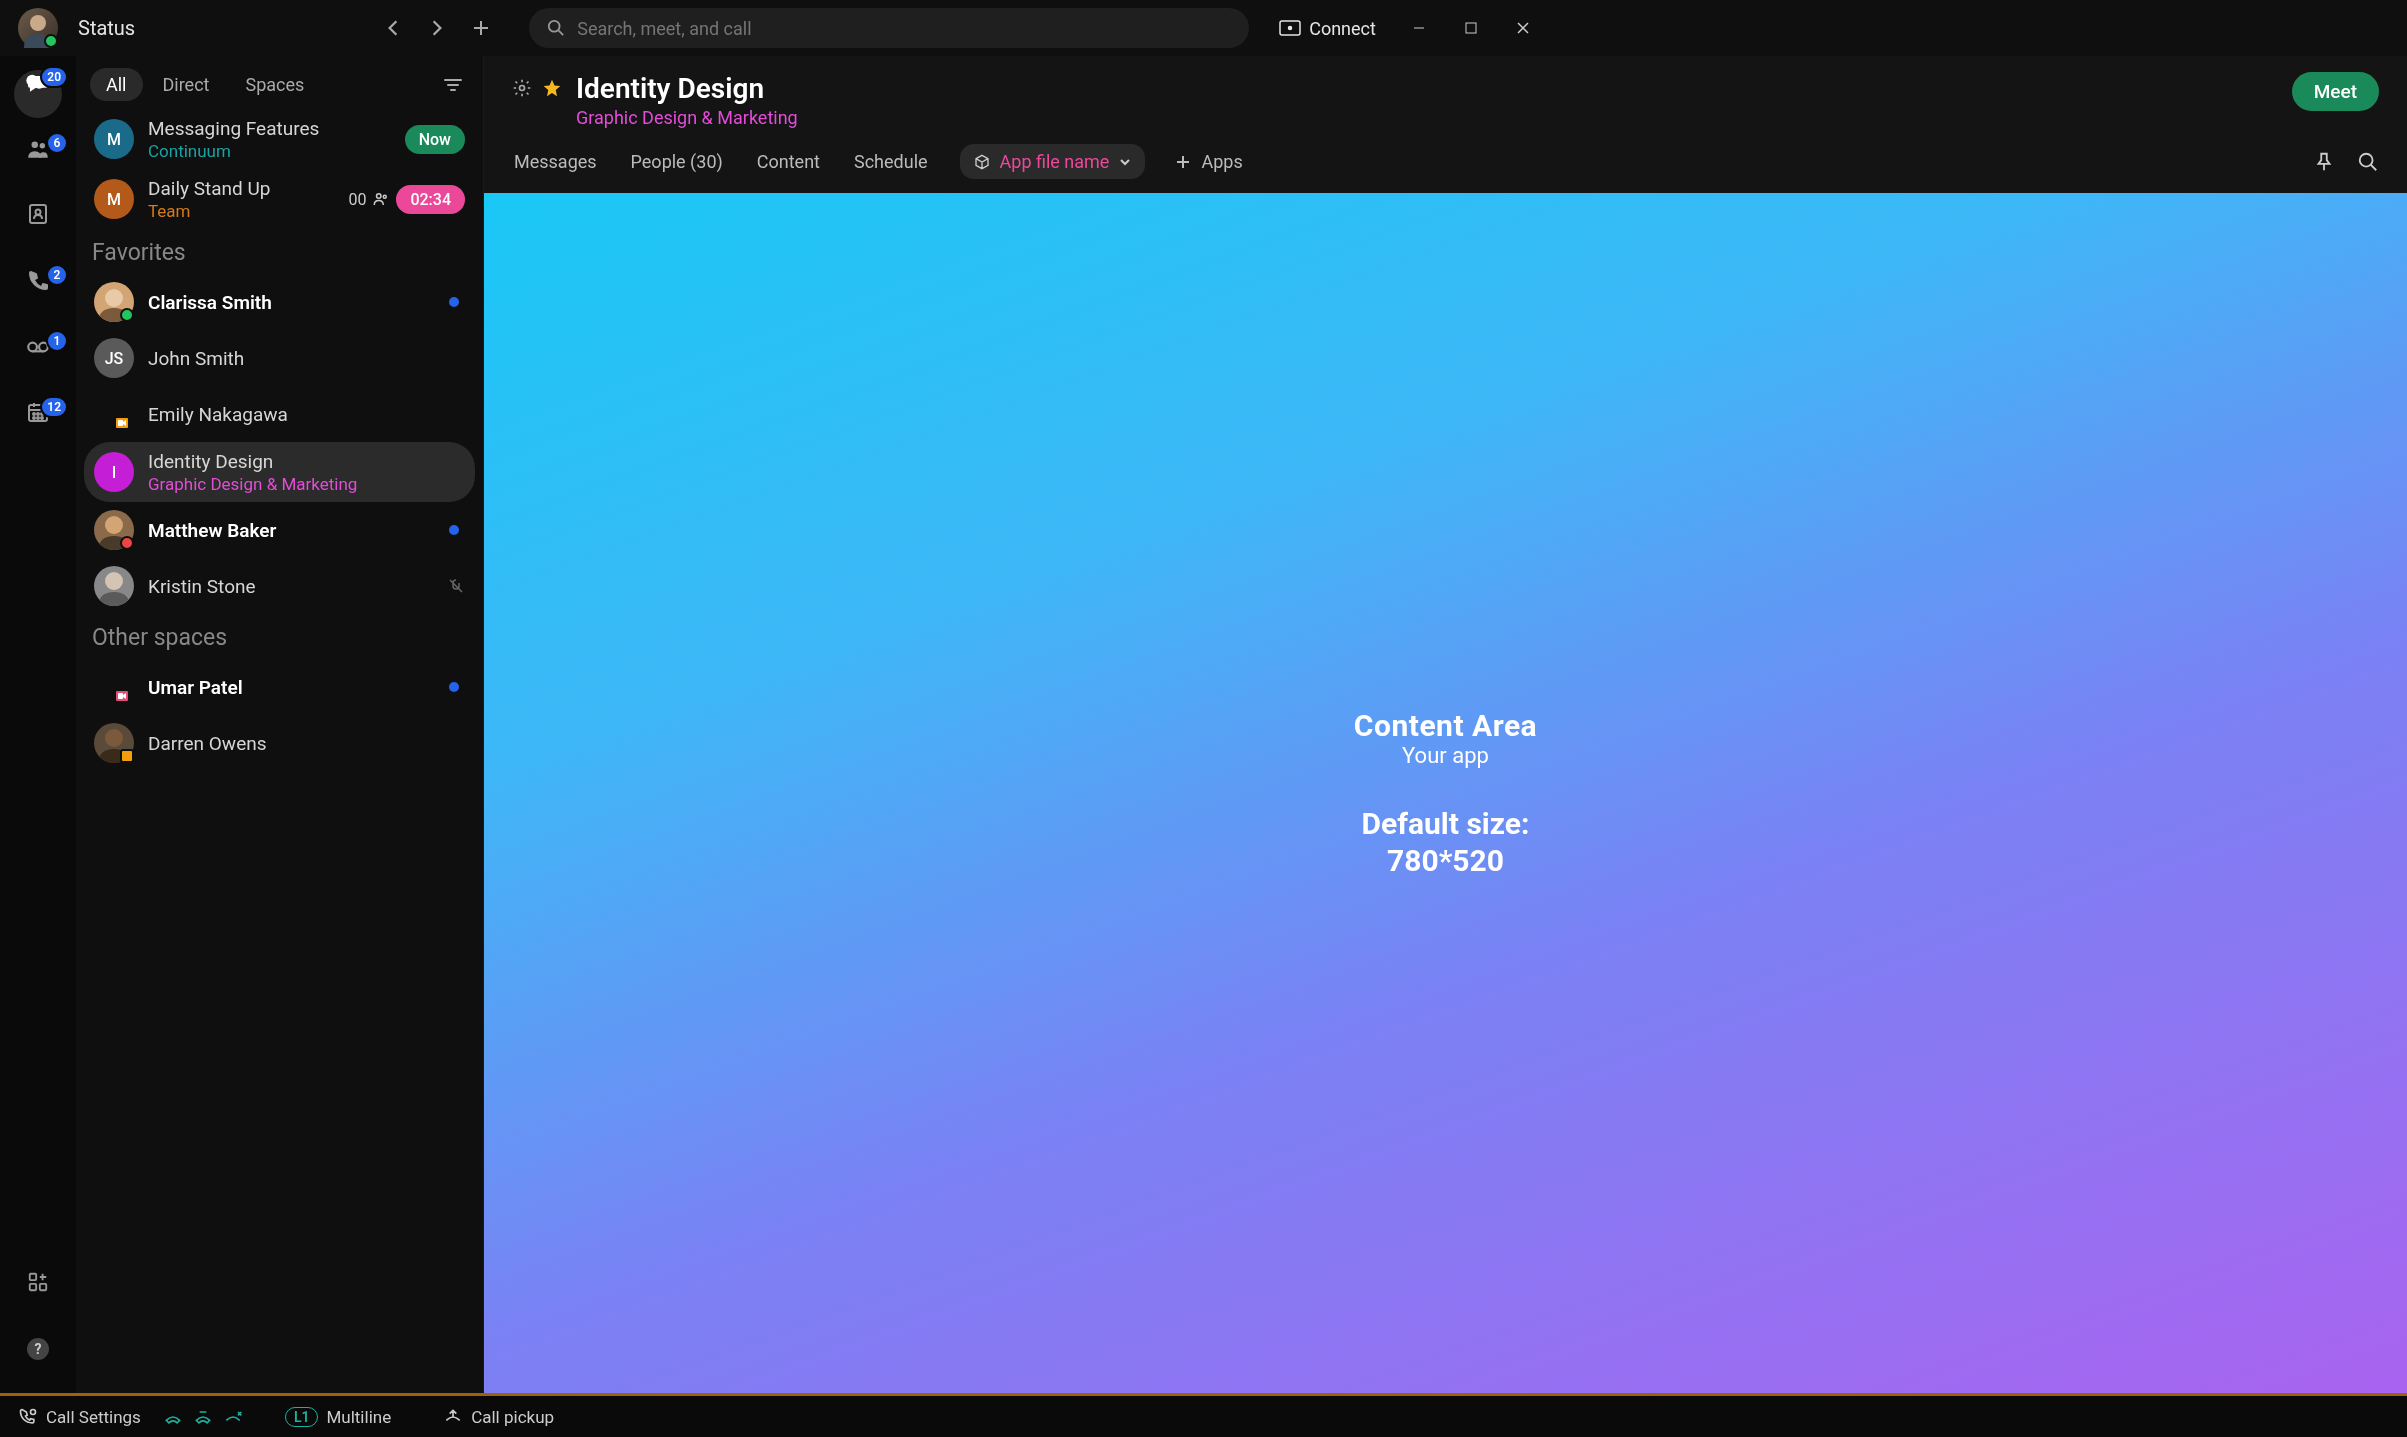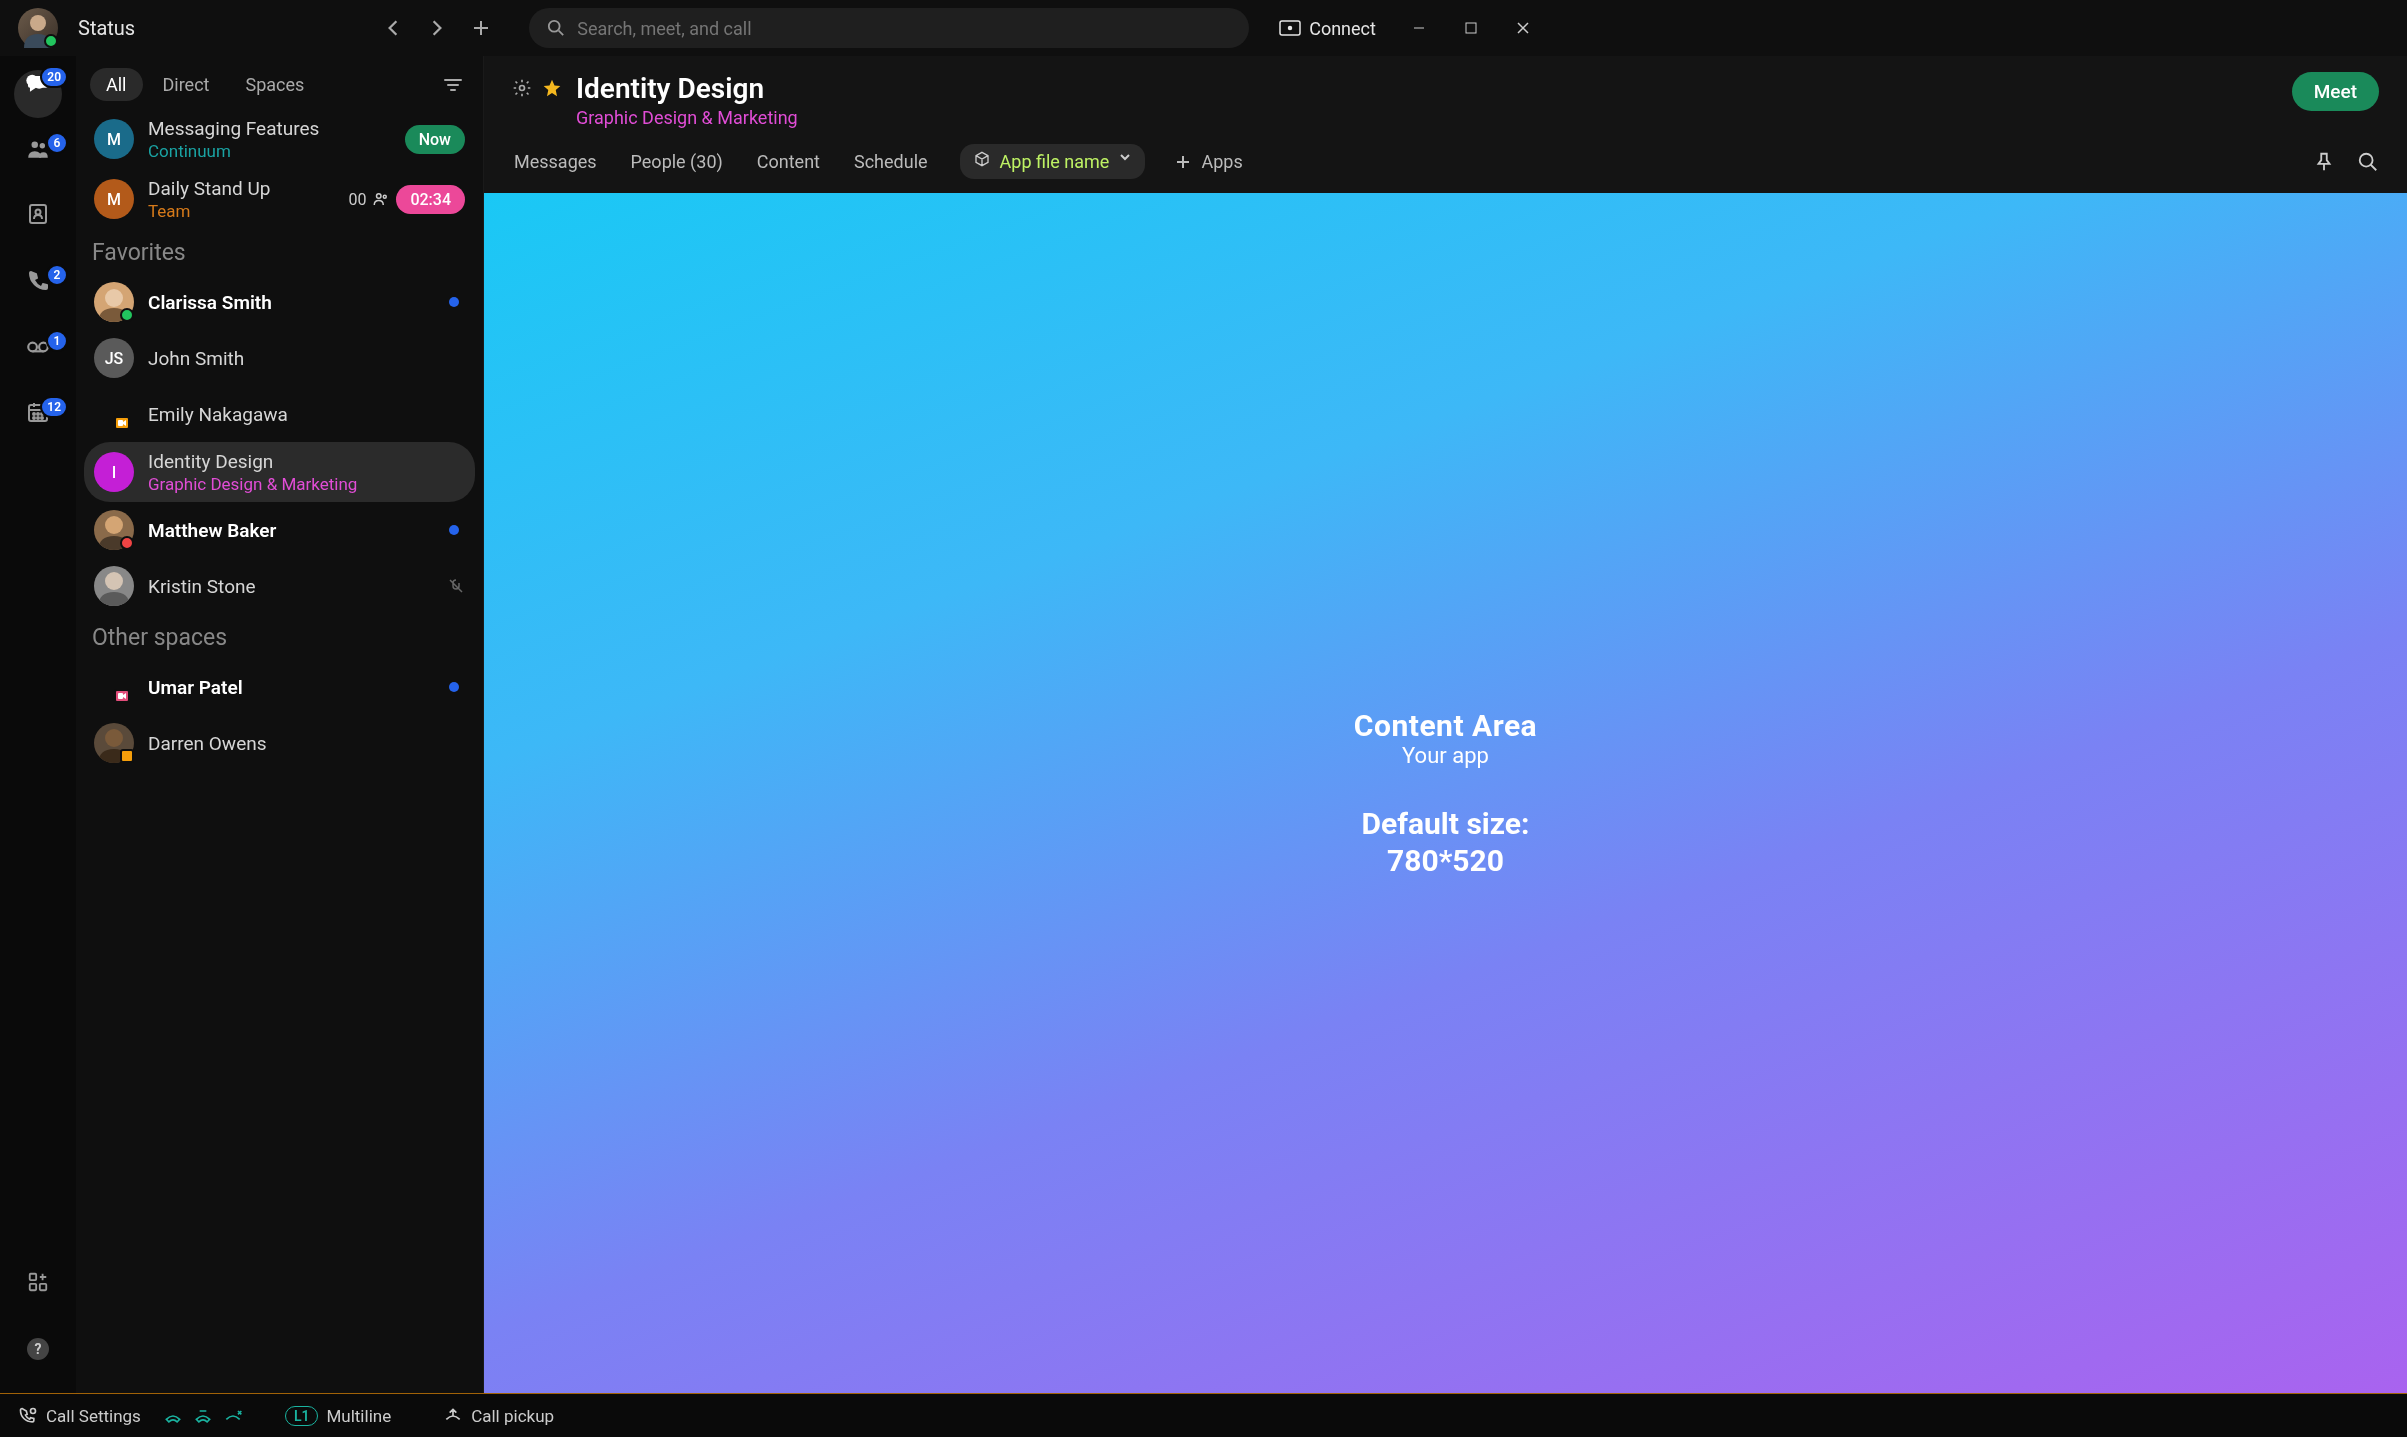--- a/index.html
+++ b/index.html
@@ -61,32 +61,32 @@
   
   .content { flex:1; background:#141414; display:flex; flex-direction:column; min-width:0;}
   .chat-header { padding:16px 28px 0 28px; }
   .header-top { display:flex; align-items:flex-start; gap:14px; }
   .header-icons { display:flex; align-items:center; gap:10px; padding-top:6px;}
   .header-title { font-size:28px; font-weight:600; color:#fff; }
   .header-sub { font-size:18px; color:#e14dd6; margin-top:2px;}
   .meet-btn { margin-left:auto; background:#1a8a5a; color:#fff; padding:8px 22px; border-radius:22px; font-size:19px; font-weight:500; cursor:pointer;}
   .content-tabs { display:flex; align-items:center; gap:30px; padding:16px 28px 14px 28px; font-size:18px;}
   .ctab { color:#bbb; cursor:pointer; padding:4px 2px;}
-  .ctab-pill { display:flex; gap:10px; background:#2a2a2a; padding:7px 14px; border-radius:14px; color:#bef264; cursor:pointer;}
+  .ctab-pill { display:flex; align-items:center; gap:10px; background:#2a2a2a; padding:7px 14px; border-radius:14px; color:#ec4899; cursor:pointer;}
   .ctab-add { display:flex; align-items:center; gap:10px; color:#bbb; cursor:pointer;}
   .right-icons { margin-left:auto; display:flex; gap:22px; color:#ccc;}
   .content-area { flex:1; margin:0; background:linear-gradient(160deg,#1ac8f5 0%,#3db8f7 30%,#7a82f4 60%,#a963ef 100%); display:flex; align-items:center; justify-content:center; color:#fff; }
   .ca-text { text-align:center; font-family: "Consolas", "Courier New", monospace; }
   .ca-line1 { font-size:30px; font-weight:700; letter-spacing:0.5px;}
   .ca-line2 { font-size:22px; font-weight:400; margin-top:0px;}
   .ca-line3 { font-size:30px; font-weight:700; margin-top:38px;}
   .ca-line4 { font-size:30px; font-weight:700; margin-top:2px;}
 
   
-  .footer { height:44px; background:#0a0a0a; border-top:1px solid #a16207; display:flex; align-items:center; padding:0 18px; gap:22px; font-size:17px; color:#ccc;}
+  .footer { height:44px; background:#0a0a0a; border-top:3px solid #a16207; display:flex; align-items:center; padding:0 18px; gap:22px; font-size:17px; color:#ccc;}
   .footer-item { display:flex; align-items:center; gap:8px; cursor:pointer;}
   .footer-icons-teal { display:flex; gap:10px; color:#1ab3a0; }
   .multiline-badge { border:1.5px solid #1ab3a0; color:#1ab3a0; border-radius:12px; padding:1px 8px; font-size:14px; font-weight:600;}
 
   svg { display:block; }
 </style>
 </head>
 <body>
 
 <div class="app">

